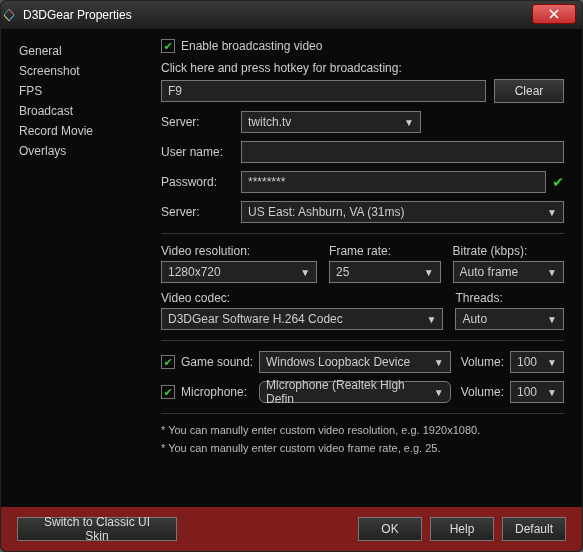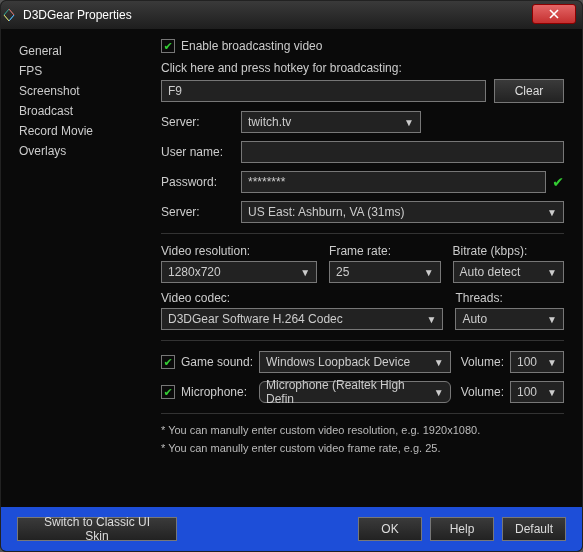--- a/index.html
+++ b/index.html
@@ -15,21 +15,21 @@
   .main { flex:1; padding:10px 18px 0 0; color:#ccc; }
   .row { display:flex; align-items:center; margin-bottom:8px; }
   .check { width:14px; height:14px; border:1px solid #777; display:inline-flex; align-items:center; justify-content:center; margin-right:6px; color:#3c3; font-size:11px; }
   .check.checked::after { content:"✔"; }
   .input, .select { background:#222; border:1px solid #777; color:#ccc; height:22px; padding:2px 6px; font-size:12px; }
   .select { display:flex; align-items:center; justify-content:space-between; }
   .select .arrow { color:#ccc; font-size:10px; margin-left:4px; }
   .btn { background:linear-gradient(#3a3a3a,#222); border:1px solid #777; color:#ddd; height:24px; padding:0 14px; font-size:12px; display:inline-flex; align-items:center; justify-content:center; }
   .label { color:#ccc; }
   .sep { height:1px; background:#333; margin:10px 0; }
-  .footer { height:44px; background:#1d4ed8; display:flex; align-items:center; justify-content:space-between; padding:0 16px; }
+  .footer { height:44px; background:#7f1d1d; display:flex; align-items:center; justify-content:space-between; padding:0 16px; }
   .footer .right { display:flex; gap:8px; }
   .note { font-size:11px; color:#bbb; margin-top:6px; }
   .green-check { color:#3c3; font-size:14px; margin-left:6px; }
 </style>
 </head>
 <body>
 
 <div class="window">
   <div class="titlebar">
     <span class="icon">
@@ -44,22 +44,22 @@
     <div class="close-btn">
       <svg width="10" height="10" viewBox="0 0 10 10">
           <path d="M1 1 L9 9 M9 1 L1 9" stroke="#fff" stroke-width="1.6"></path>
         </svg>
     </div>
   </div>
 
   <div class="client">
     <div class="sidebar">
       <div>General</div>
+      <div>Screenshot</div>
       <div>FPS</div>
-      <div>Screenshot</div>
       <div>Broadcast</div>
       <div>Record Movie</div>
       <div>Overlays</div>
     </div>
 
     <div class="main">
       <div class="row">
         <span class="check checked"></span>
         <span class="label">Enable broadcasting video</span>
       </div>
@@ -110,21 +110,21 @@
         <div style="flex:1;">
           <div class="label">Frame rate:</div>
           <div class="select" style="margin-top:3px;">
             <span>25</span>
               <span class="arrow">▼</span>
           </div>
         </div>
         <div style="flex:1;">
           <div class="label">Bitrate (kbps):</div>
           <div class="select" style="margin-top:3px;">
-            <span>Auto detect</span>
+            <span>Auto frame</span>
               <span class="arrow">▼</span>
           </div>
         </div>
       </div>
 
       <div class="row" style="gap:12px; margin-top:4px;">
         <div style="flex:2.6;">
           <div class="label">Video codec:</div>
           <div class="select" style="margin-top:3px;">
             <span>D3DGear Software H.264 Codec</span>

